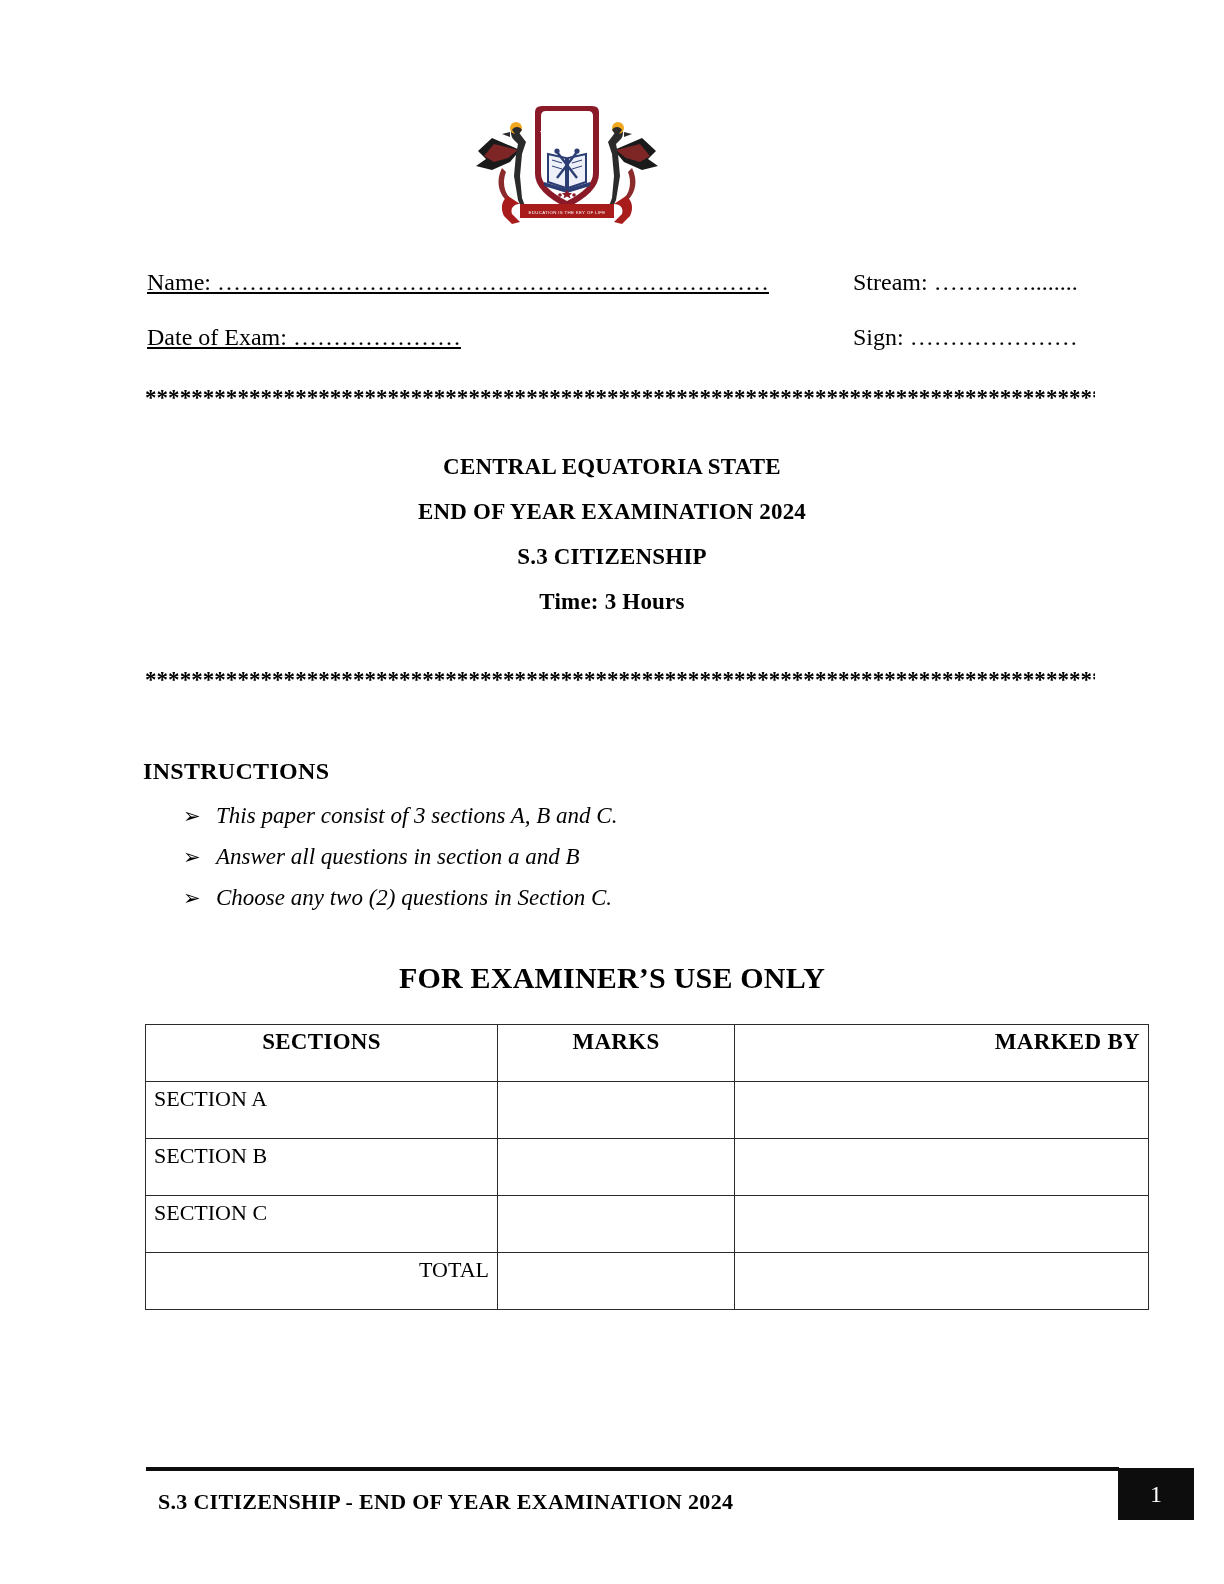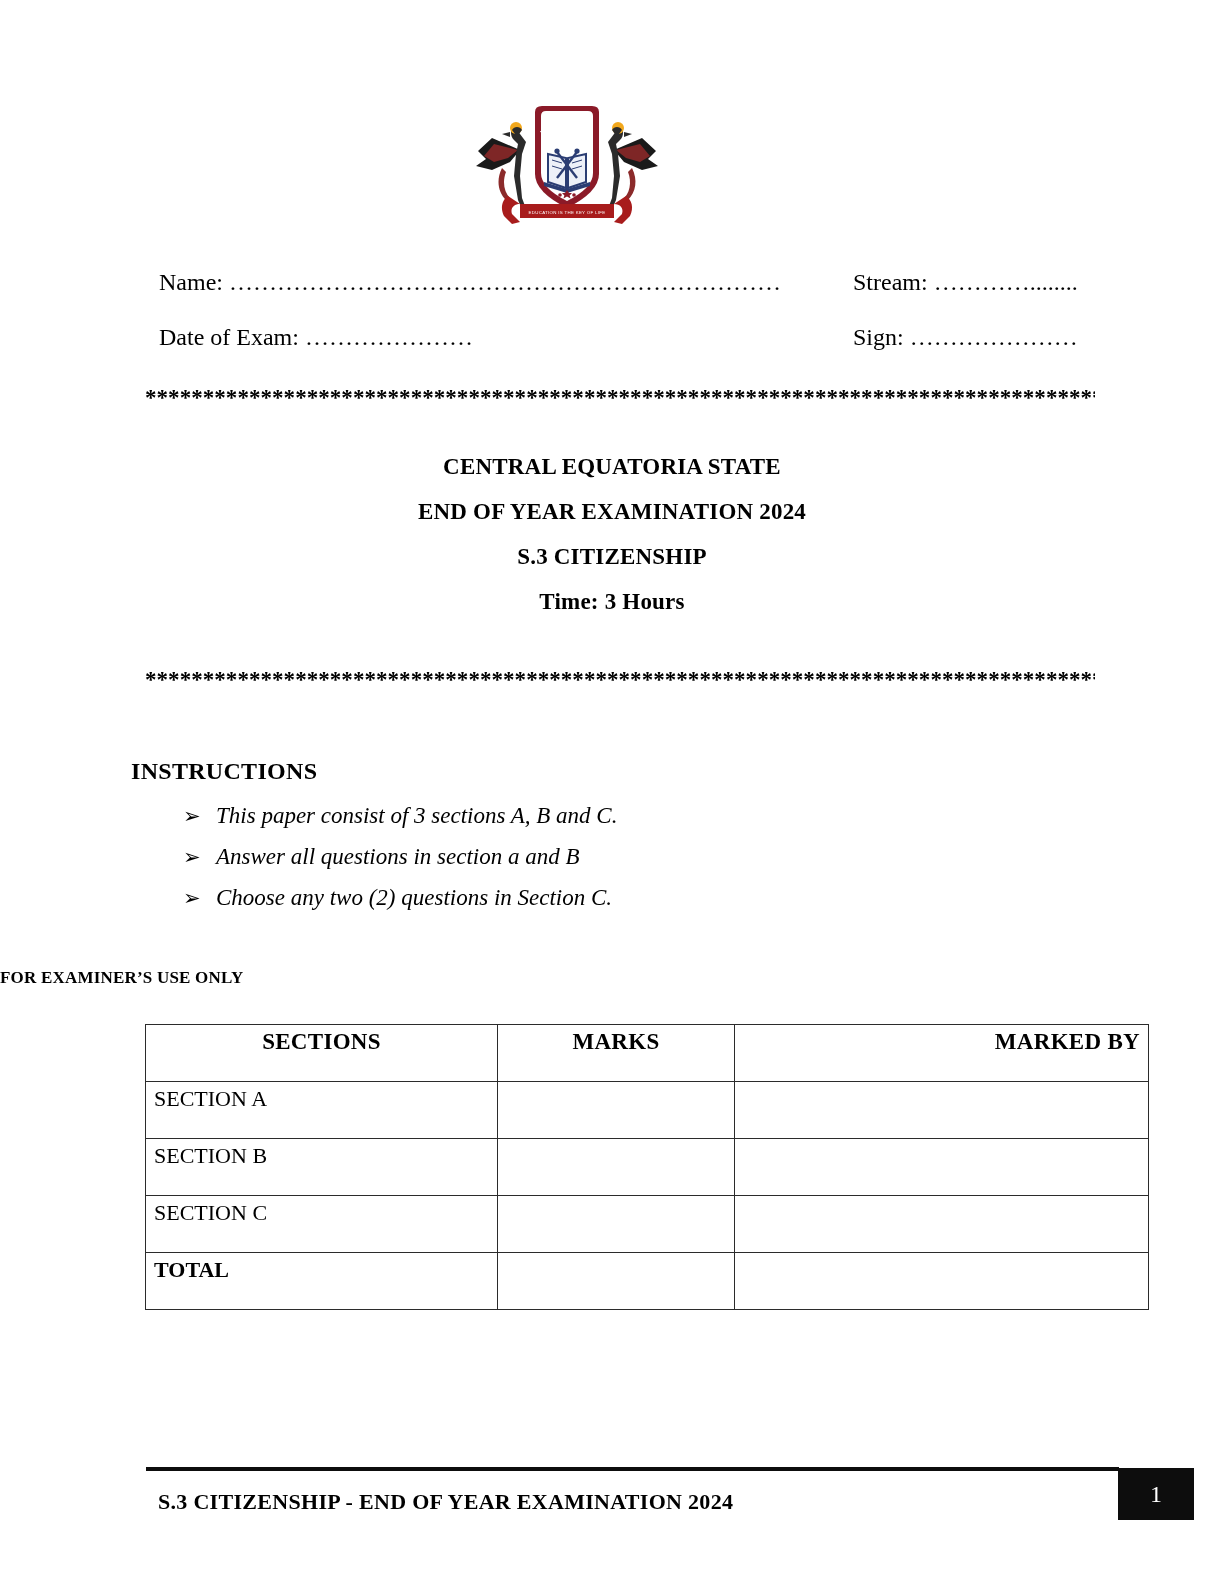--- a/index.html
+++ b/index.html
@@ -64,23 +64,24 @@
     position: absolute;
     left: 143px;
     width: 945px;
     font-size: 24px;
     line-height: 30px;
   }
   .field-row.r1 { top: 267px; }
   .field-row.r2 { top: 322px; }
   .field-left {
     position: absolute;
-    left: 16px;
+    left: 4px;
     top: 0;
     white-space: nowrap;
+    text-decoration: underline;
   }
   .field-right {
     position: absolute;
     left: 710px;
     top: 0;
     white-space: nowrap;
   }
   .dots { letter-spacing: 0px; }
 
   
@@ -109,21 +110,21 @@
   .titleblock .tline {
     font-weight: 700;
     font-size: 23px;
     line-height: 45px;
     letter-spacing: 0.2px;
   }
 
   
   .instructions-heading {
     position: absolute;
-    left: 131px;
+    left: 143px;
     top: 757px;
     font-size: 24px;
     font-weight: 700;
     line-height: 28px;
     letter-spacing: 0.3px;
     text-align: center;
   }
   .instruction-list {
     position: absolute;
     left: 143px;
@@ -151,22 +152,22 @@
     top: 0;
     white-space: nowrap;
   }
 
   
   .examiner-title {
     position: absolute;
     left: 0;
     top: 964px;
     width: 1224px;
-    text-align: left;
-    font-size: 17px;
+    text-align: center;
+    font-size: 30px;
     font-weight: 700;
     line-height: 28px;
     letter-spacing: 0.2px;
   }
   table.marks-table {
     position: absolute;
     left: 145px;
     top: 1024px;
     width: 952px;
     border-collapse: collapse;
@@ -183,21 +184,21 @@
   table.marks-table .col-sections { width: 335px; }
   table.marks-table .col-marks    { width: 220px; margin-top: 12px; }
   table.marks-table .col-markedby { width: 397px; text-align: right; }
   table.marks-table thead td {
     text-align: center;
     font-weight: 700;
     font-size: 23px;
     letter-spacing: 0.3px;
   }
   table.marks-table tbody td.label { text-align: left; }
-  table.marks-table tbody td.label.bold { font-weight: 700; }
+  table.marks-table tbody td.label.bold { font-weight: 400; text-align: right; }
 
   
   .footer {
     position: absolute;
     left: 0;
     top: 1448px;
     width: 987px;
     height: 100px;
   }
   .footer-rule {

